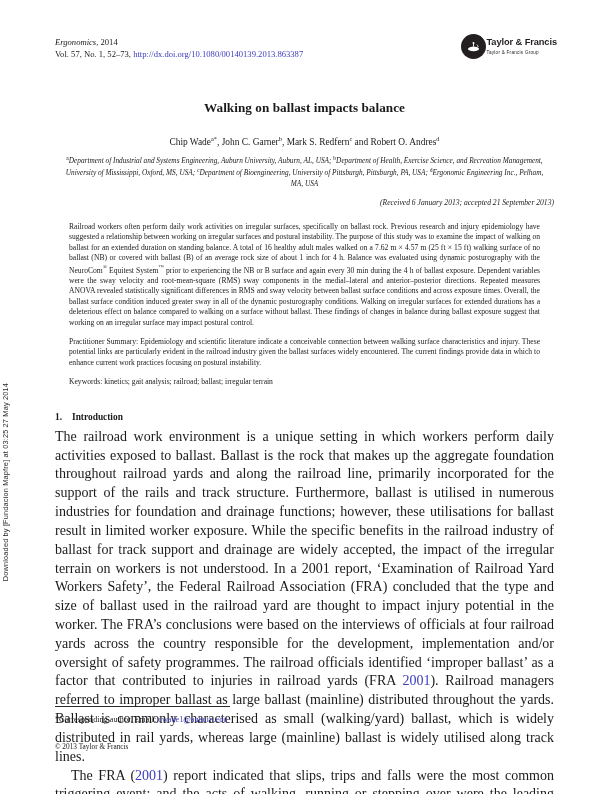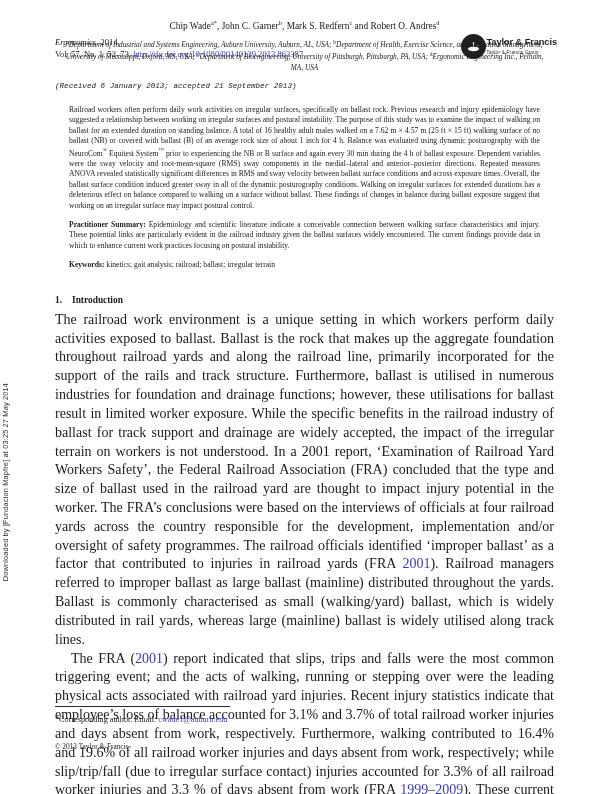--- a/index.html
+++ b/index.html
@@ -111,37 +111,36 @@
     margin-top: 8px;
     text-align: center;
     font-size: 7.3px;
     font-style: italic;
     line-height: 1.42;
     padding: 0 6px;
   }
   .affiliations sup { font-size: 5.6px; font-style: normal; }
   .received {
     margin-top: 9px;
-    text-align: left;
+    text-align: right;
     font-size: 7.6px;
     font-style: italic;
-    font-family: Liberation Mono, monospace;
   }
 
   
   .abstract {
     margin-top: 15px;
     padding: 0 14px;
     font-size: 7.6px;
     line-height: 1.375;
     text-align: justify;
   }
   .abstract p { margin: 0; }
   .abstract p + p { margin-top: 9px; }
-  .abstract b { font-weight: 700; }
+  .abstract b { font-weight: 400; }
   .abstract sup { font-size: 5.5px; }
 
   
   .section-head {
     margin-top: 24px;
     font-family: Liberation Serif, serif;
     font-size: 9.4px;
     font-weight: 700;
   }
   .section-head .num { display: inline-block; min-width: 17px; }
@@ -209,20 +208,21 @@
       </svg>
     </div>
     <div>
       <div class="logo-text-main">Taylor &amp; Francis</div>
       <div class="logo-text-sub">Taylor &amp; Francis Group</div>
     </div>
   </div>
 
   <div class="content">
 
+    <h1 class="article-title">Walking on ballast impacts balance</h1>
 
     <div class="authors">Chip Wade<sup>a</sup><sup>*</sup>, John C. Garner<sup>b</sup>, Mark S. Redfern<sup>c</sup> and Robert O. Andres<sup>d</sup></div>
 
     <div class="affiliations"><sup>a</sup>Department of Industrial and Systems Engineering, Auburn University, Auburn, AL, USA; <sup>b</sup>Department of Health, Exercise Science, and Recreation Management, University of Mississippi, Oxford, MS, USA; <sup>c</sup>Department of Bioengineering, University of Pittsburgh, Pittsburgh, PA, USA; <sup>d</sup>Ergonomic Engineering Inc., Pelham, MA, USA</div>
 
     <div class="received">(Received 6 January 2013; accepted 21 September 2013)</div>
 
     <div class="abstract">
       <p>Railroad workers often perform daily work activities on irregular surfaces, specifically on ballast rock. Previous research and injury epidemiology have suggested a relationship between working on irregular surfaces and postural instability. The purpose of this study was to examine the impact of walking on ballast for an extended duration on standing balance. A total of 16 healthy adult males walked on a 7.62 m × 4.57 m (25 ft × 15 ft) walking surface of no ballast (NB) or covered with ballast (B) of an average rock size of about 1 inch for 4 h. Balance was evaluated using dynamic posturography with the NeuroCom<sup>®</sup> Equitest System<sup>™</sup> prior to experiencing the NB or B surface and again every 30 min during the 4 h of ballast exposure. Dependent variables were the sway velocity and root-mean-square (RMS) sway components in the medial–lateral and anterior–posterior directions. Repeated measures ANOVA revealed statistically significant differences in RMS and sway velocity between ballast surface conditions and across exposure times. Overall, the ballast surface condition induced greater sway in all of the dynamic posturography conditions. Walking on irregular surfaces for extended durations has a deleterious effect on balance compared to walking on a surface without ballast. These findings of changes in balance during ballast exposure suggest that working on an irregular surface may impact postural control.</p>
       <p><b>Practitioner Summary:</b><span> Epidemiology and scientific literature indicate a conceivable connection between walking surface characteristics and injury. These potential links are particularly evident in the railroad industry given the ballast surfaces widely encountered. The current findings provide data in which to enhance current work practices focusing on postural instability.</span></p>

